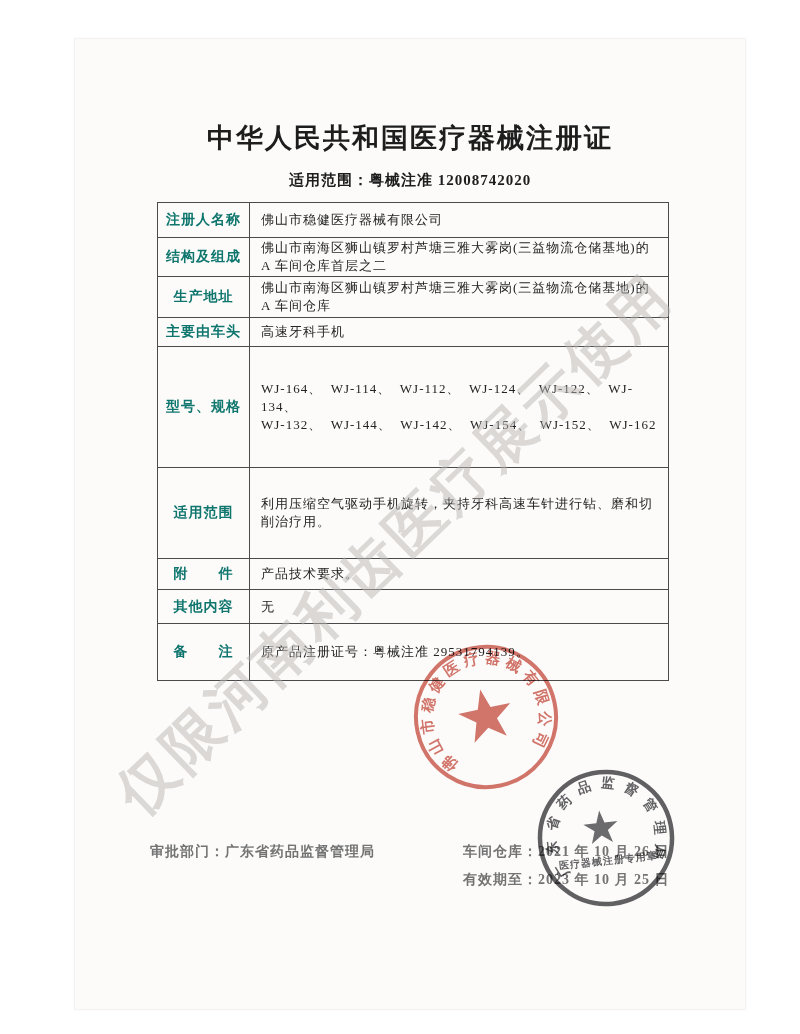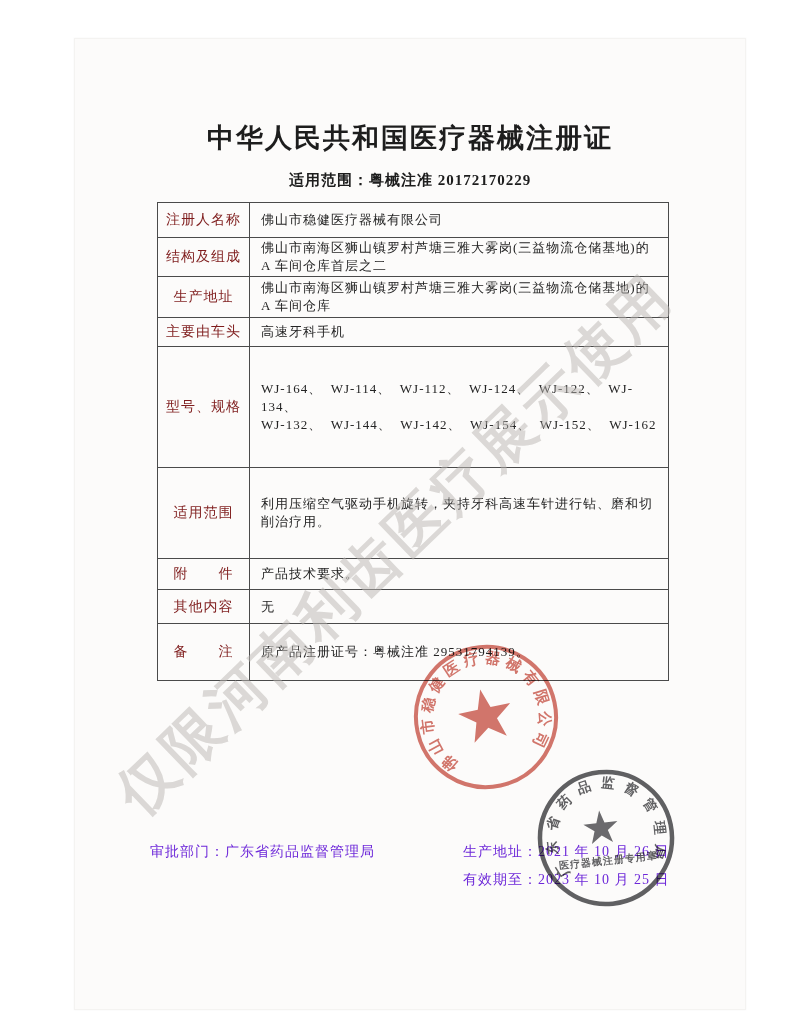--- a/index.html
+++ b/index.html
@@ -24,55 +24,55 @@
   }
   .table{
     position:absolute; left:157px; top:202px; width:510px;
     border:1.6px solid #4a4a4a; background:transparent; z-index:1;
   }
   .row{display:flex; align-items:stretch;}
   .row + .row{border-top:1.5px solid #4a4a4a;}
   .lbl{
     width:92px; flex:0 0 92px; border-right:1.5px solid #4a4a4a;
     display:flex; align-items:center; justify-content:center; text-align:center;
-    font-size:14px; font-weight:normal; letter-spacing:1px; color:#7f1d1d;
+    font-size:14px; font-weight:bold; letter-spacing:1px; color:#0f766e;
     padding:0 3px; box-sizing:border-box;
   }
   .val{
     flex:1; display:flex; align-items:center;
     font-size:13px; line-height:18px; letter-spacing:1px; color:#242424;
     padding:2px 11px; box-sizing:border-box; white-space:pre-wrap;
   }
   .watermark{
     position:absolute; left:395px; top:545px; z-index:2;
     transform:translate(-50%,-50%) rotate(-44deg);
     font-size:58px; letter-spacing:4px; white-space:nowrap;
     color:rgba(186,181,177,0.50); font-weight:bold; pointer-events:none;
   }
   .seal{position:absolute; mix-blend-mode:multiply; pointer-events:none; z-index:3;}
   .seal-red{left:401px; top:632px; opacity:0.78;}
   .seal-dark{left:526px; top:758px; opacity:0.88;}
   .footer-line{
-    position:absolute; font-size:14px; letter-spacing:1px; color:#6d28d9;
-    font-weight:normal; z-index:1; white-space:nowrap;
+    position:absolute; font-size:14px; letter-spacing:1px; color:#737373;
+    font-weight:bold; z-index:1; white-space:nowrap;
   }
   .f-dept{left:150px; top:843px;}
   .f-date{left:463px; top:843px;}
   .f-valid{left:463px; top:871px;}
 </style>
 </head>
 <body>
 
 <div class="canvas">
 
   <div class="paper"></div>
 
   <div class="title">中华人民共和国医疗器械注册证</div>
 
-  <div class="certline"><span>适用范围：</span><span>粤械注准 20172170229</span></div>
+  <div class="certline"><span>适用范围：</span><span>粤械注准 12008742020</span></div>
 
   <div class="table">
     <div class="row" style="height:34px">
       <div class="lbl">注册人名称</div>
       <div class="val">佛山市稳健医疗器械有限公司</div>
     </div>
     <div class="row" style="height:38px">
       <div class="lbl">结构及组成</div>
       <div class="val">佛山市南海区狮山镇罗村芦塘三雅大雾岗(三益物流仓储基地)的
 A 车间仓库首层之二</div>
@@ -134,17 +134,17 @@
       <polygon fill="#58585b" transform="translate(-4,-10)" points="0,-18 4.1,-5.7 17.1,-5.6 6.7,2.2 10.6,14.6 0,7 -10.6,14.6 -6.7,2.2 -17.1,-5.6 -4.1,-5.7"></polygon>
       <text font-size="13.5" font-weight="bold" fill="#4b4b4e" letter-spacing="9" font-family="Liberation Sans, sans-serif">
         <textPath href="#arc-dark" startOffset="50%" text-anchor="middle">广东省药品监督管理局</textPath>
       </text>
       <text x="0" y="26" text-anchor="middle" font-size="10" font-weight="bold" fill="#4b4b4e" letter-spacing="1" font-family="Liberation Sans, sans-serif">医疗器械注册专用章</text>
     </g>
   </svg>
 
   <div class="footer-line f-dept"><span>审批部门：</span><span>广东省药品监督管理局</span></div>
 
-  <div class="footer-line f-date"><span>生产地址：</span><span>2021 年 10 月 26 日</span></div>
+  <div class="footer-line f-date"><span>车间仓库：</span><span>2021 年 10 月 26 日</span></div>
 
   <div class="footer-line f-valid"><span>有效期至：</span><span>2023 年 10 月 25 日</span></div>
 
 </div>
 
 </body></html>

